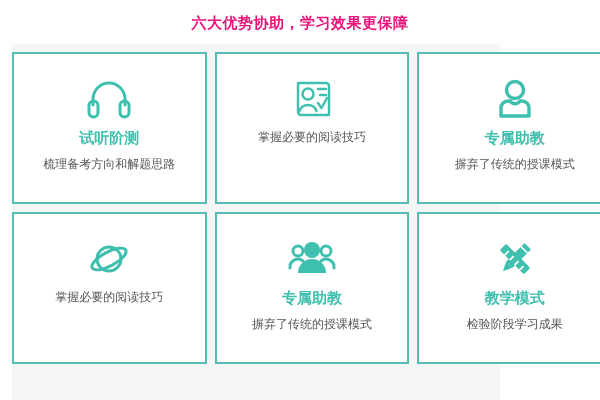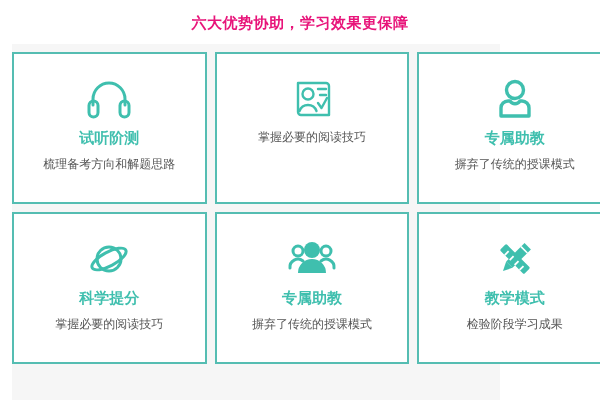--- a/index.html
+++ b/index.html
@@ -139,21 +139,20 @@
         <div class="card-desc">摒弃了传统的授课模式</div>
       </div>
 
       <div class="card">
         <div class="card-icon">
           <svg width="46" height="44" viewBox="0 0 46 44">
             <circle cx="23" cy="22" r="12" fill="none" stroke="#3fbfae" stroke-width="3"></circle>
             <ellipse cx="23" cy="22" rx="19" ry="7" transform="rotate(-28 23 22)" fill="none" stroke="#3fbfae" stroke-width="3"></ellipse>
           </svg>
         </div>
-        <div class="card-title">科学提分</div>
         <div class="card-desc">掌握必要的阅读技巧</div>
       </div>
 
       <div class="card">
         <div class="card-icon">
           <svg width="50" height="44" viewBox="0 0 50 44">
             <circle cx="11" cy="14" r="5" fill="none" stroke="#3fbfae" stroke-width="3"></circle>
             <path d="M3 31 A8 8 0 0 1 16 24" fill="none" stroke="#3fbfae" stroke-width="3" stroke-linecap="round"></path>
             <circle cx="39" cy="14" r="5" fill="none" stroke="#3fbfae" stroke-width="3"></circle>
             <path d="M47 31 A8 8 0 0 0 34 24" fill="none" stroke="#3fbfae" stroke-width="3" stroke-linecap="round"></path>

